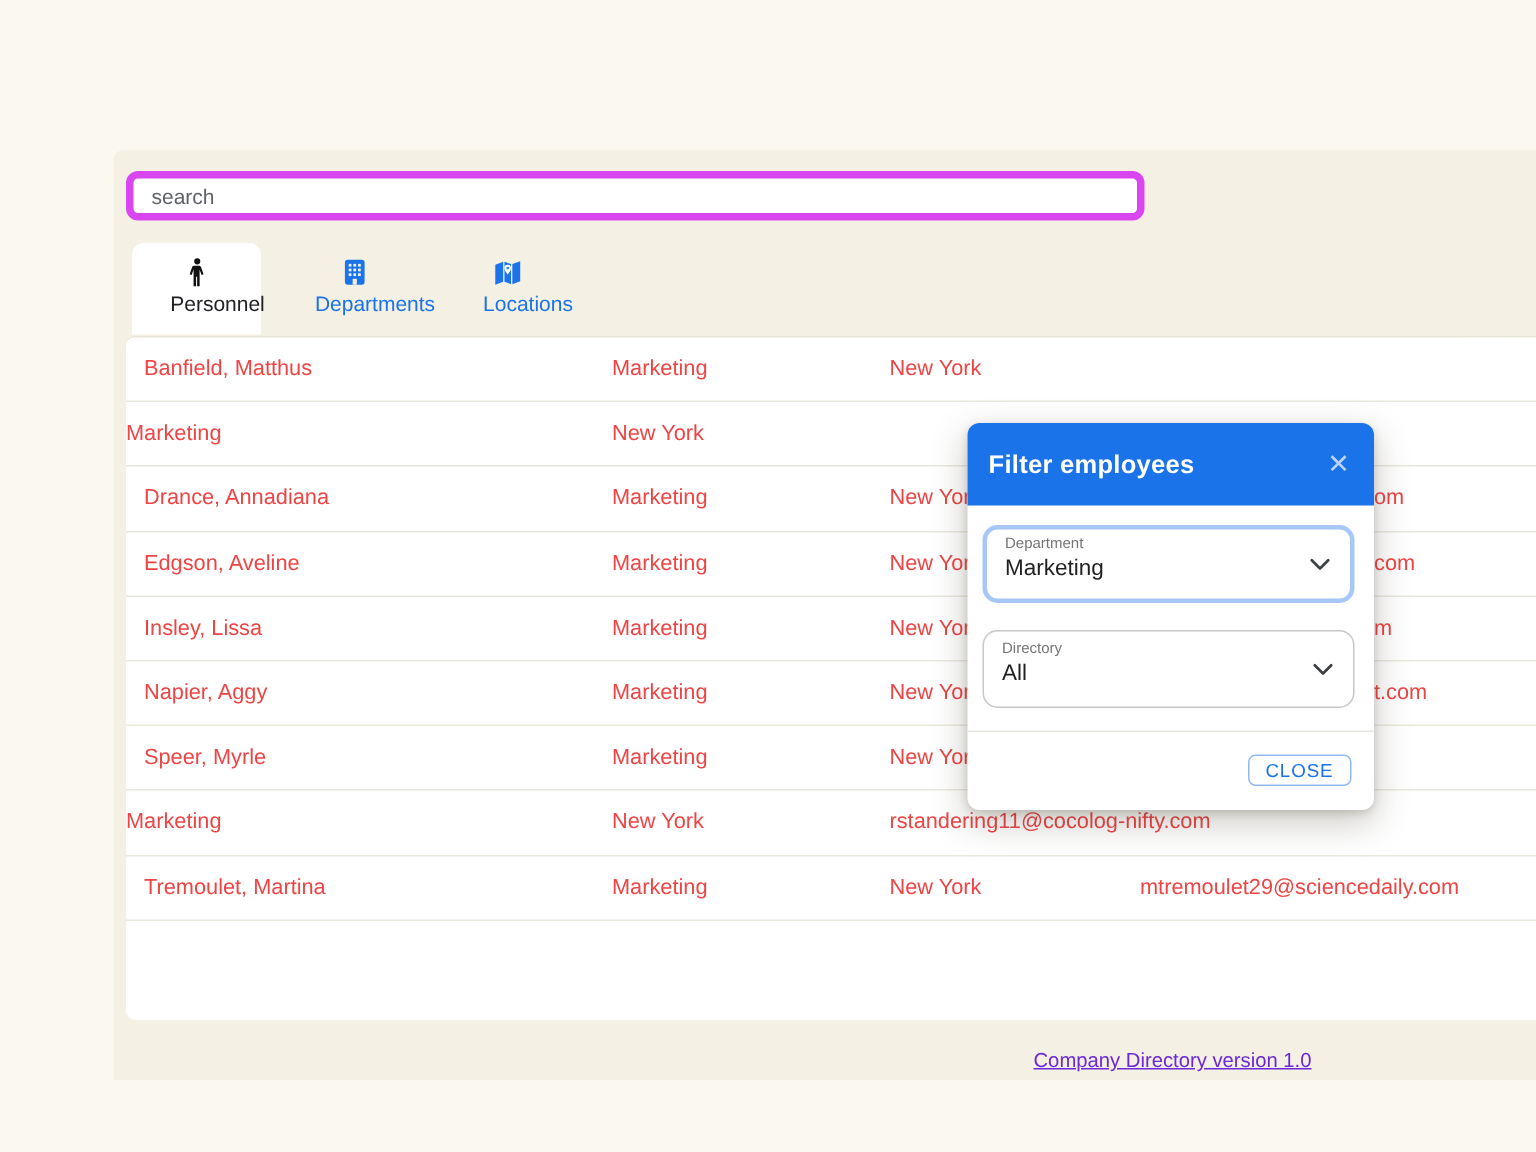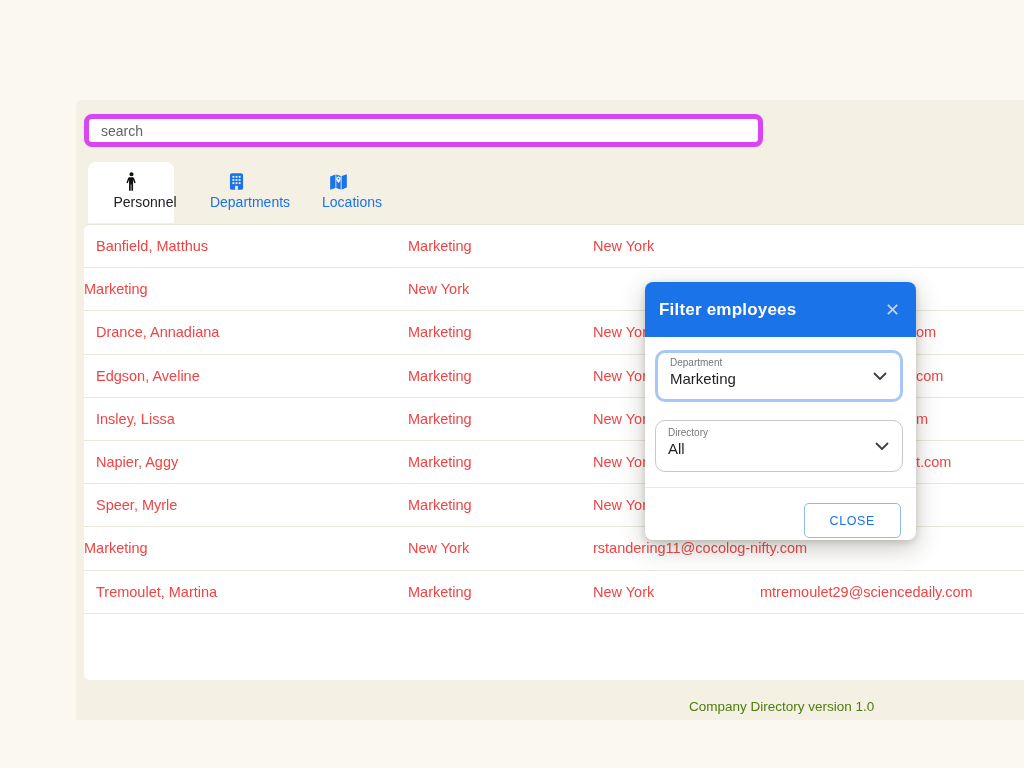--- a/index.html
+++ b/index.html
@@ -79,22 +79,23 @@
   
   .t-row:nth-child(3) .cell-email,
   .t-row:nth-child(4) .cell-email,
   .t-row:nth-child(5) .cell-email,
   .t-row:nth-child(6) .cell-email { padding-left: 156px; }
   
   .footer-text {
     position: absolute;
     left: 613px; top: 599px;
     font-size: 13.5px;
-    color: #4d7c0f;
+    color: #6d28d9;
     white-space: nowrap;
+    text-decoration: underline;
   }
   
   .modal {
     position: absolute;
     left: 569px; top: 182px;
     width: 271px; height: 258px;
     background: #ffffff;
     border-radius: 8px;
     box-shadow: 0 8px 24px rgba(60,55,40,.28), 0 2px 6px rgba(60,55,40,.18);
     z-index: 10;
@@ -142,22 +143,22 @@
   }
   .modal-divider {
     position: absolute;
     left: 0; top: 205px;
     width: 100%; height: 1px;
     background: #e8e6e0;
   }
   .close-button {
     position: absolute;
     right: 15px; top: 221px;
-    height: 35px;
-    padding: 0 25px;
+    height: 21px;
+    padding: 0 11px;
     background: #ffffff;
     border: 1px solid #92b8f4;
     border-radius: 5px;
     color: #1a73e8;
     font-size: 12.5px;
     letter-spacing: .6px;
     cursor: pointer;
     font-family: "Liberation Sans", sans-serif;
   }
 </style>

